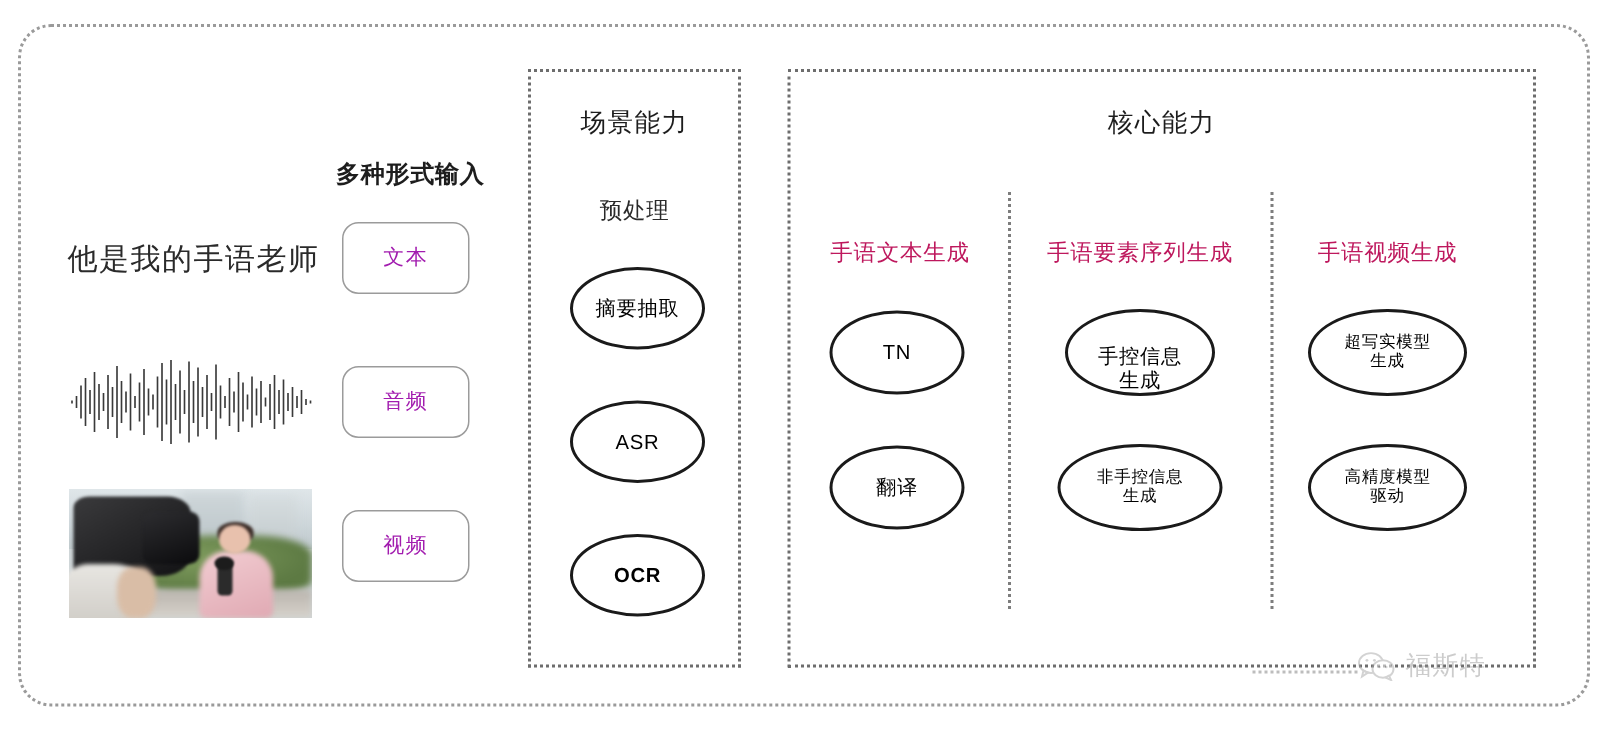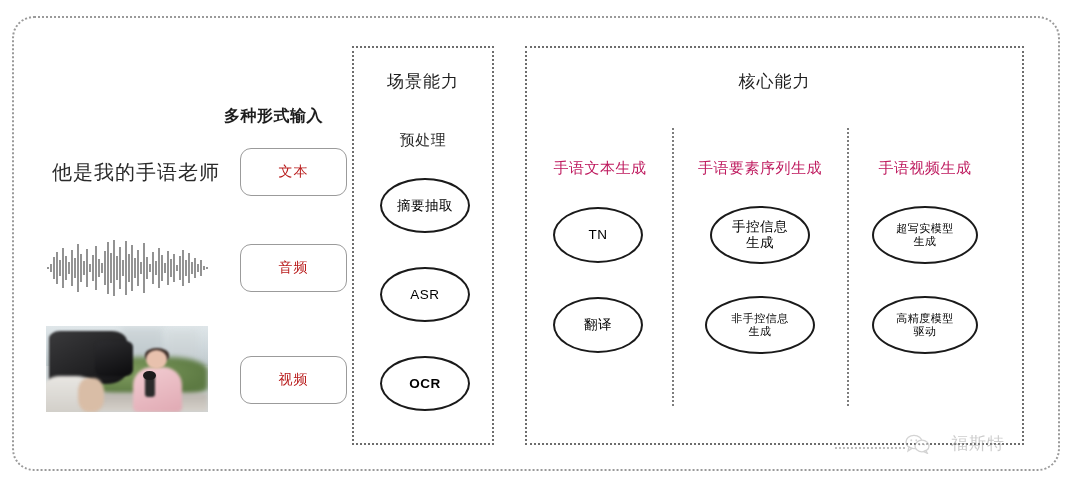--- a/index.html
+++ b/index.html
@@ -64,42 +64,42 @@
     text-align:right;
     font-weight:bold;
     font-size:16px;
     letter-spacing:0.5px;
     color:#1d1d1d;
   }
   .sentence{
     position:absolute;
     left:45px;top:159px;
     width:175px;
-    text-align:right;
+    text-align:left;
     font-size:20px;
     color:#2a2a2a;
     letter-spacing:1px;
   }
 
   .modality-box{
     position:absolute;
-    left:240px;
-    width:107px;height:48px;
+    left:228px;
+    width:85px;height:48px;
     box-sizing:border-box;
     border:1.6px solid #9b9b9b;
     border-radius:11px;
     display:flex;align-items:center;justify-content:center;
     font-size:14px;
-    color:#b91c1c;
+    color:#a21caf;
     background:#fff;
     letter-spacing:1px;
   }
   #box-text{top:148px;}
   #box-audio{top:244px;}
-  #box-video{top:340px;margin-top:16px;}
+  #box-video{top:340px;}
 
   
   .waveform{
     position:absolute;
     left:46px;top:238px;
     width:164px;height:60px;
   }
 
   
   .thumb{
@@ -217,21 +217,21 @@
     color:#000000;
     background:#fff;
     letter-spacing:0.5px;
   }
   .ellipse.wide{font-size:11px;}
 
   
   .watermark{
     position:absolute;
     left:905px;top:432px;
-    display:flex;align-items:center;gap:20px;
+    display:flex;align-items:center;gap:6px;
     opacity:0.5;
   }
   .watermark .wm-text{
     font-size:17px;
     color:#9b9b9b;
     letter-spacing:1px;
     font-weight:500;
   }
   .wm-dots-left{
     position:absolute;
@@ -348,21 +348,21 @@
   </div>
 
   <div class="v-divider" id="divider-1"></div>
   <div class="v-divider" id="divider-2"></div>
 
   <div class="col-heading" style="left:530px;width:140px;">手语文本生成</div>
   <div class="ellipse" style="left:553px;top:297px;width:90px;height:56px;">翻译</div>
   <div class="ellipse" style="left:553px;top:207px;width:90px;height:56px;">TN</div>
 
   <div class="col-heading" style="left:675px;width:170px;">手语要素序列生成</div>
-  <div class="ellipse" style="left:710px;top:206px;width:100px;height:58px;">
+  <div class="ellipse" style="left:710px;top:206px;width:100px;height:58px;align-items:flex-end;">
     <span>
       <span>手控信息</span><br>
       <span>生成</span>
     </span>
   </div>
   <div class="ellipse wide" style="left:705px;top:296px;width:110px;height:58px;">
     <span>
       <span>非手控信息</span><br>
       <span>生成</span>
     </span>

